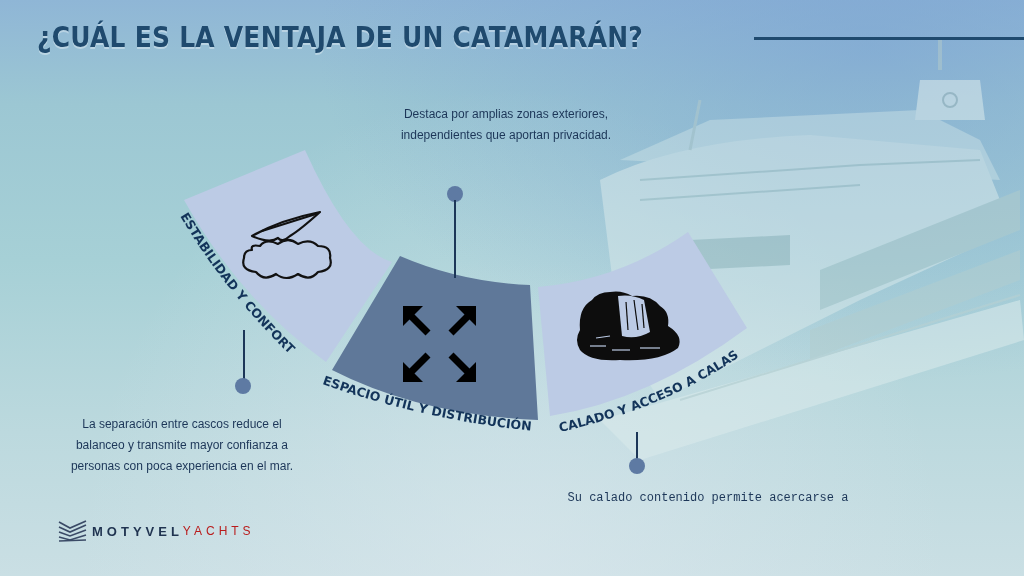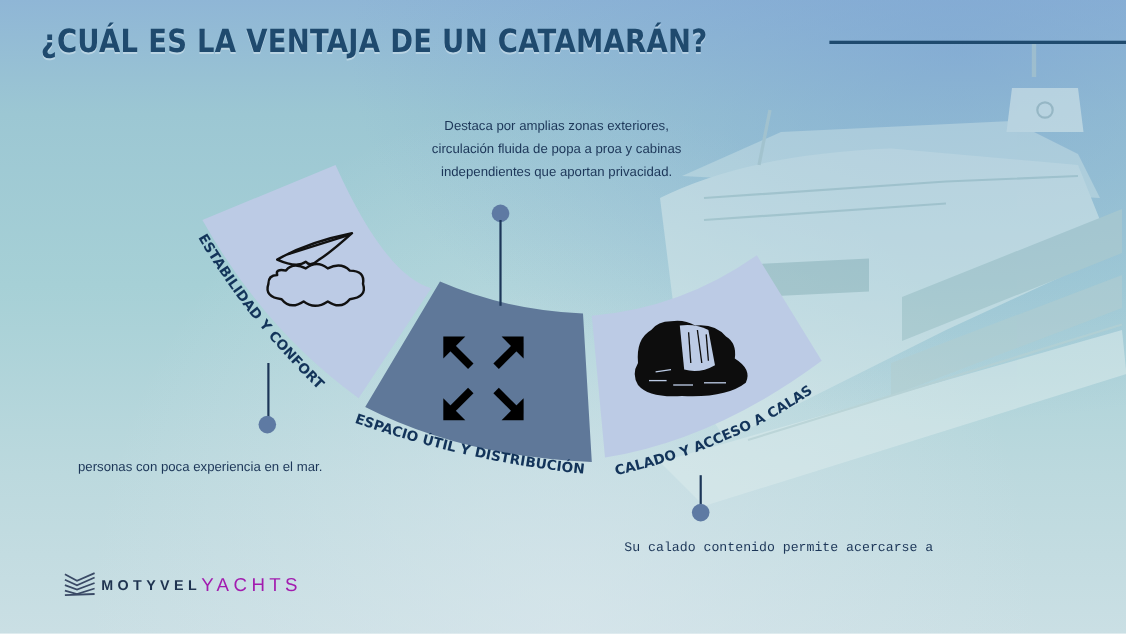--- a/index.html
+++ b/index.html
@@ -29,21 +29,21 @@
   }
   .desc span { display: block; white-space: nowrap; }
 
   .connector { position: absolute; width: 2px; background: #1c3658; }
   .dot { position: absolute; width: 16px; height: 16px; border-radius: 50%; background: #5e7aa3; }
 
   .segments { position: absolute; left: 0; top: 0; width: 1024px; height: 576px; }
   .logo { position: absolute; left: 58px; top: 519px; display: flex; align-items: center; gap: 4px; }
   .logo-text { display: flex; flex-direction: row; line-height: 13px; }
   .logo-top { font-weight: bold; font-size: 13px; letter-spacing: 4px; color: #1f3350; }
-  .logo-bottom { font-size: 17px; letter-spacing: 4px; color: #a21caf; }
+  .logo-bottom { font-size: 12px; letter-spacing: 4px; color: #b91c1c; }
 </style>
 </head>
 <body>
 
 <div class="bg-tint"></div>
 
 <svg class="ship" viewBox="0 0 464 460">
   <g fill="none" stroke="#e8f2f3" stroke-width="2">
     <path d="M60 120 L150 80 L360 70 L420 100 L440 140" fill="#cfe4e6" stroke="none" opacity="0.8"></path>
     <path d="M40 140 Q120 100 250 95 L420 110 L440 160 L430 200 L300 260 L160 330 L100 360 L60 300 Z" fill="#d7e8ea" stroke="none"></path>
@@ -130,26 +130,27 @@
 <div class="connector" style="left:243px; top:330px; height:50px;"></div>
 <div class="dot" style="left:235px; top:378px;"></div>
 
 <div class="dot" style="left:447px; top:186px;"></div>
 <div class="connector" style="left:454px; top:200px; height:78px;"></div>
 
 <div class="connector" style="left:636px; top:432px; height:30px;"></div>
 <div class="dot" style="left:629px; top:458px;"></div>
 
 <div class="desc" style="left:40px; top:414px; width:284px;">
+  <span>La separación entre cascos reduce el</span>
+  <span>balanceo y transmite mayor confianza a</span>
   <span>personas con poca experiencia en el mar.</span>
 </div>
 
 <div class="desc" style="left:356px; top:104px; width:300px;">
   <span>Destaca por amplias zonas exteriores,</span>
-  <span>circulación fluida de popa a proa y cabinas</span>
   <span>independientes que aportan privacidad.</span>
 </div>
 
 <div class="desc" style="left:558px; top:488px; width:300px;font-family:Liberation Mono, monospace;">
   <span>Su calado contenido permite acercarse a</span>
 </div>
 
 <div class="logo">
   <svg width="30" height="24" viewBox="0 0 30 24">
     <g fill="none" stroke="#3a4a66" stroke-width="1.6">

